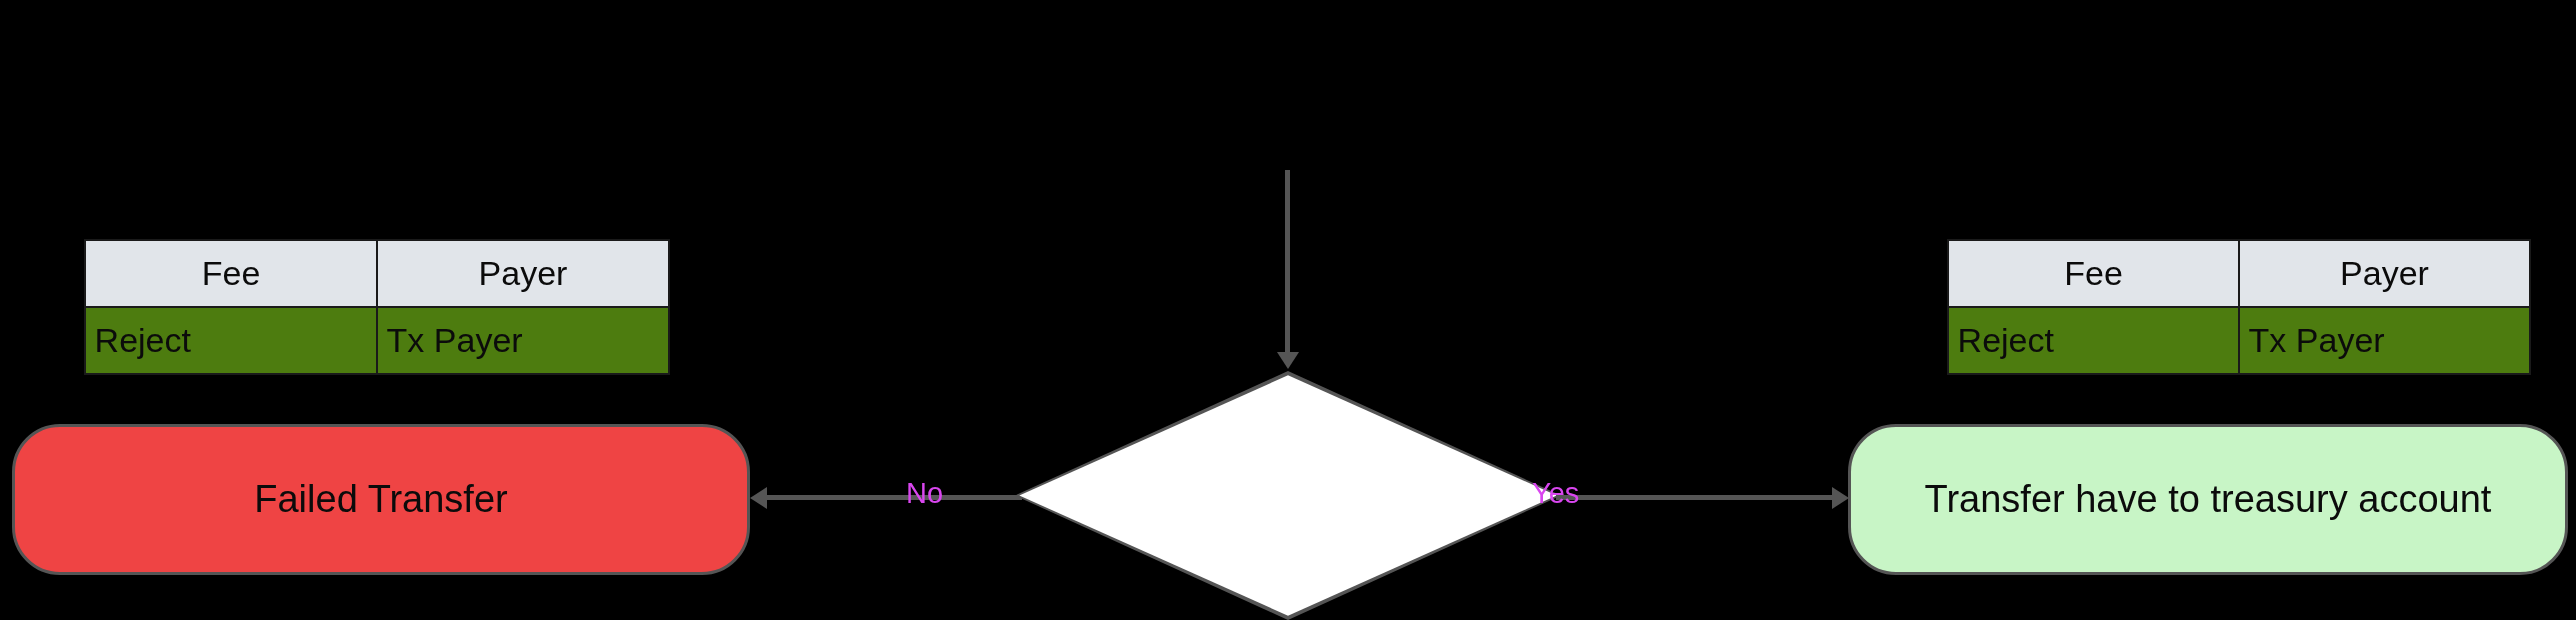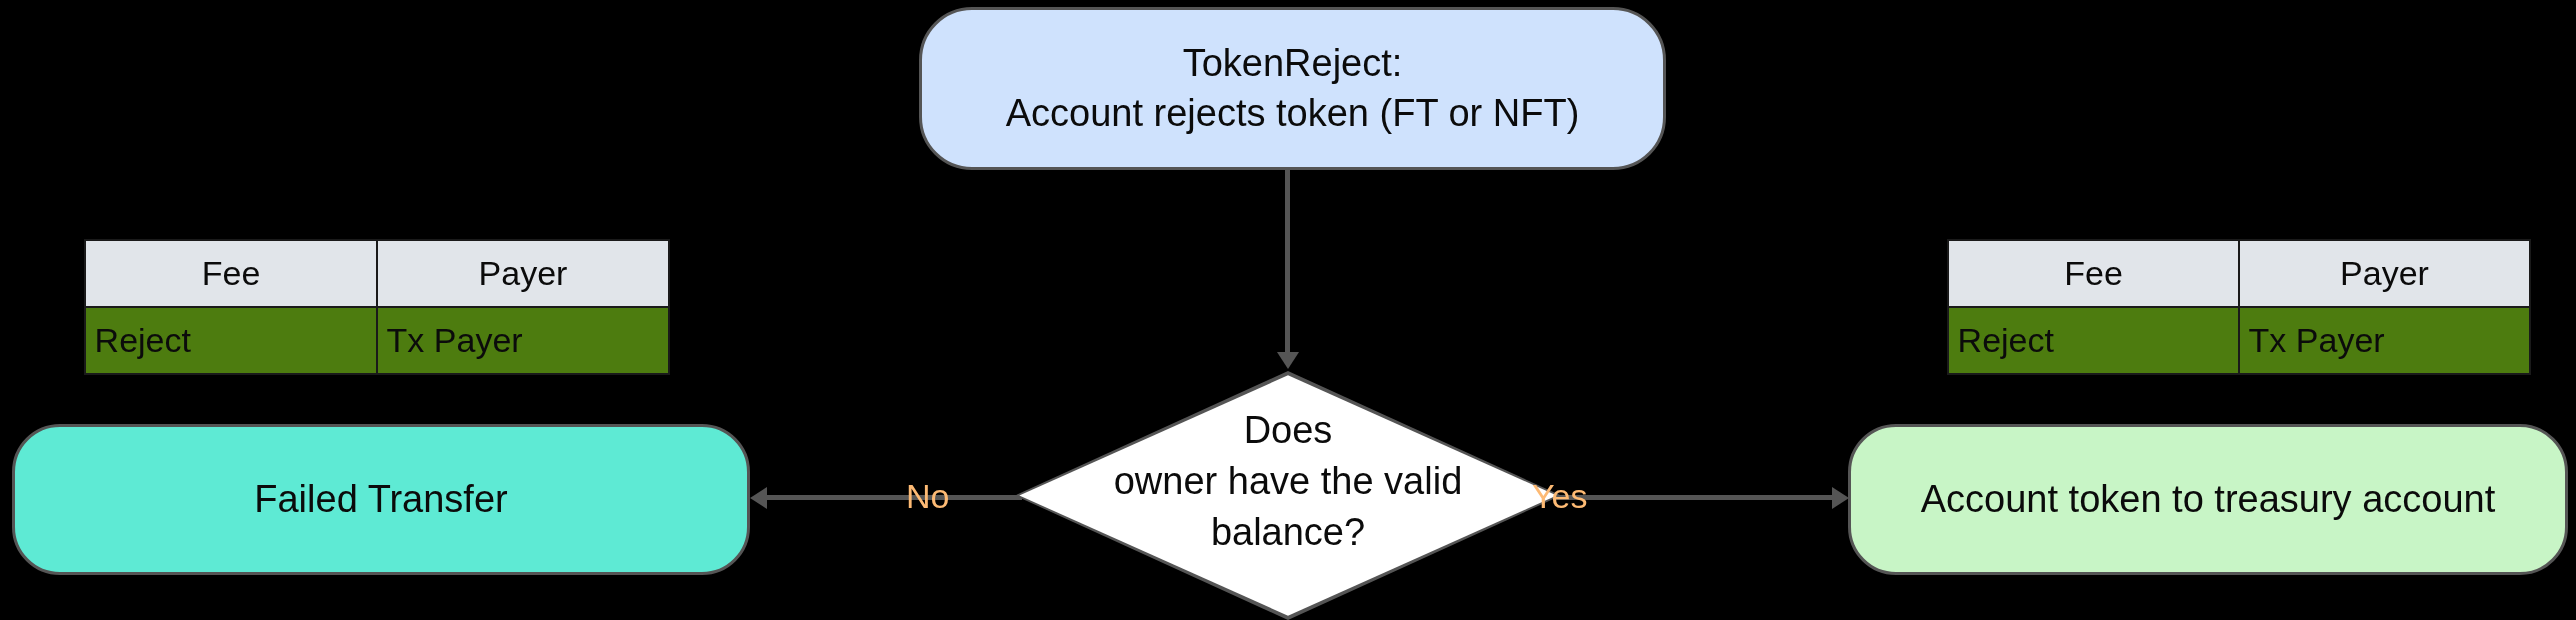--- a/index.html
+++ b/index.html
@@ -39,21 +39,21 @@
     background: #cfe2fd;
     font-size: 38px;
     border-radius: 53px;
   }
 
   #node-failed-transfer {
     left: 12px;
     top: 424px;
     width: 738px;
     height: 151px;
-    background: #5eead4;
+    background: #ef4444;
     font-size: 38px;
   }
 
   #node-transfer-treasury {
     left: 1848px;
     top: 424px;
     width: 720px;
     height: 151px;
     background: #c8f5c6;
     font-size: 38px;
@@ -131,22 +131,22 @@
   #edge-top-arrow   { left: 1277px; top: 352px; }
 
   #edge-no-line     { left: 764px; top: 495px; width: 258px; }
   #edge-no-arrow    { left: 750px; top: 487px; }
 
   #edge-yes-line    { left: 1556px; top: 495px; width: 283px; }
   #edge-yes-arrow   { left: 1832px; top: 487px; }
 
   .edge-label {
     position: absolute;
-    font-size: 34px;
-    color: #fdba74;
+    font-size: 29px;
+    color: #d946ef;
     background: transparent;
     white-space: nowrap;
     text-align: right;
   }
   #edge-label-no  { left: 906px; top: 477px; }
   #edge-label-yes { left: 1532px; top: 477px; }
 
   
   .fee-table {
     position: absolute;
@@ -169,22 +169,20 @@
   #fee-table-left  { left: 84px;  top: 239px; width: 586px; }
   #fee-table-right { left: 1947px; top: 239px; width: 584px; }
   .fee-table col.c0 { width: 50%; }
   .fee-table col.c1 { width: 50%; }
 </style>
 </head>
 <body>
 
 <div id="canvas">
 
-  <div class="node" id="node-token-reject">TokenReject:
-Account rejects token (FT or NFT)</div>
 
   <div class="edge-line edge-v" id="edge-top-vline"></div>
   <div class="arrowhead arrow-down" id="edge-top-arrow"></div>
 
   <table class="fee-table" id="fee-table-left">
     <colgroup>
         <col class="c0">
         <col class="c1">
       </colgroup>
     <thead>
@@ -222,25 +220,22 @@
 
   <div class="node" id="node-failed-transfer">Failed Transfer</div>
 
   <div class="edge-line edge-h" id="edge-no-line"></div>
   <div class="arrowhead arrow-left" id="edge-no-arrow"></div>
   <div class="edge-label" id="edge-label-no">No</div>
 
   <div id="node-decision-wrap">
     <div id="node-decision-shape"></div>
     <div id="node-decision-inner"></div>
-    <div id="node-decision-label">Does
-owner have the valid
-balance?</div>
   </div>
 
   <div class="edge-line edge-h" id="edge-yes-line"></div>
   <div class="arrowhead arrow-right" id="edge-yes-arrow"></div>
   <div class="edge-label" id="edge-label-yes">Yes</div>
 
-  <div class="node" id="node-transfer-treasury">Account token to treasury account</div>
+  <div class="node" id="node-transfer-treasury">Transfer have to treasury account</div>
 
 </div>
 
 
 </body></html>

